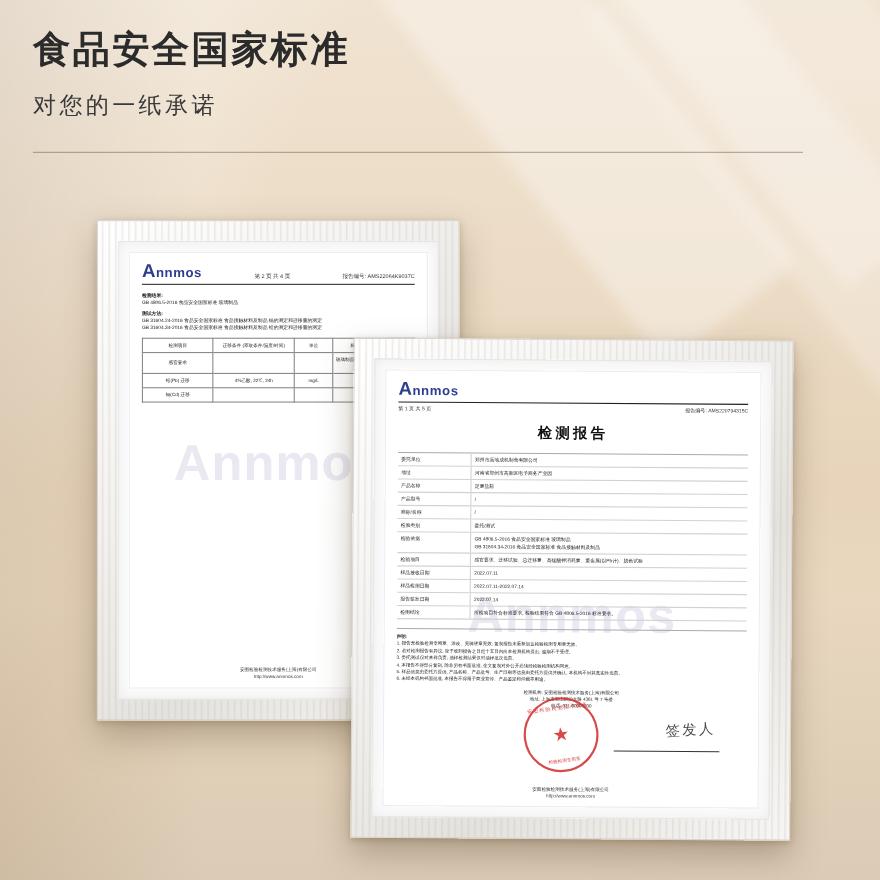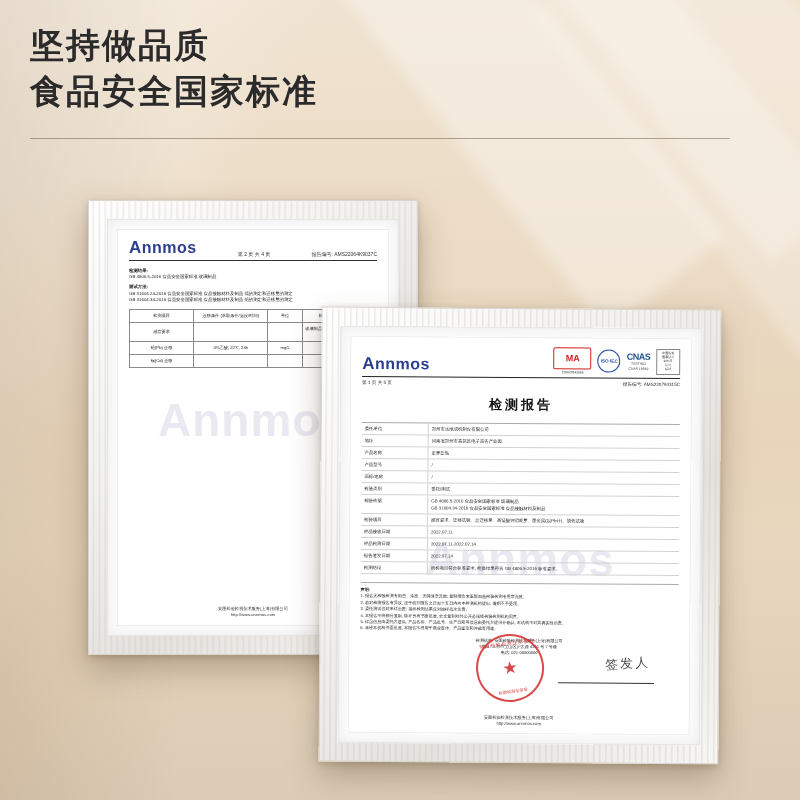--- a/index.html
+++ b/index.html
@@ -145,21 +145,21 @@
     gap: 1px;
     color: #2c3e8f;
     font-weight: bold;
   }
   .brand .a {
     font-size: 17px;
     line-height: 15px;
     letter-spacing: -0.5px;
   }
   .brand .rest {
-    font-size: 16px;
+    font-size: 12px;
     letter-spacing: 0.5px;
   }
   .hdr-row {
     display: flex;
     justify-content: space-between;
     align-items: flex-end;
     border-bottom: 1px solid #222;
     padding-bottom: 3px;
   }
 
@@ -326,22 +326,22 @@
 
 <div id="stage">
 
   <div class="streak s1"></div>
   <div class="streak s2"></div>
   <div class="streak s3"></div>
   <div class="shade-left"></div>
   <div class="shade-bottom"></div>
 
   <div class="headline">
-    <div class="l1">坚持做品质</div>
     <div class="l2">食品安全国家标准</div>
+    <div class="l3">对您的一纸承诺</div>
   </div>
   <div class="rule"></div>
 
   <div class="frame" id="frame-back">
     <div class="mat">
       <div class="paper">
         <div class="wm">Annmos</div>
         <div class="doc" id="doc-back">
 
           <div class="topline">
@@ -407,39 +407,20 @@
     <div class="mat">
       <div class="paper">
         <div class="wm" style="top:56%;">Annmos</div>
         <div class="doc" id="doc-front">
 
           <div class="hdr-row">
             <div class="brand">
               <span class="a">A</span>
                 <span class="rest">nnmos</span>
             </div>
-            <div class="logos">
-              <div style="display:flex;flex-direction:column;align-items:center;">
-                <div class="badge-ma">MA</div>
-                <div style="font-size:3.3px;color:#333;margin-top:1px;">220920342065</div>
-              </div>
-              <div class="badge-circle">ISO·IEC</div>
-              <div class="badge-cnas">
-                <div class="c">CNAS</div>
-                <div class="t">TESTING</div>
-                <div class="t">CNAS L9549</div>
-              </div>
-              <div class="badge-sq">
-                <div>中国检验</div>
-                <div>国家认可</div>
-                <div>30%及</div>
-                <div>认可</div>
-                <div>标识</div>
-              </div>
-            </div>
           </div>
 
           <div style="display:flex;justify-content:space-between;margin-top:3px;">
             <div style="font-size:4.6px;color:#333;">第 1 页 共 5 页</div>
             <div style="font-size:4.6px;color:#333;">报告编号: AMS220794315C</div>
           </div>
 
           <div class="title-cn">检测报告</div>
 
           <div class="meta">

